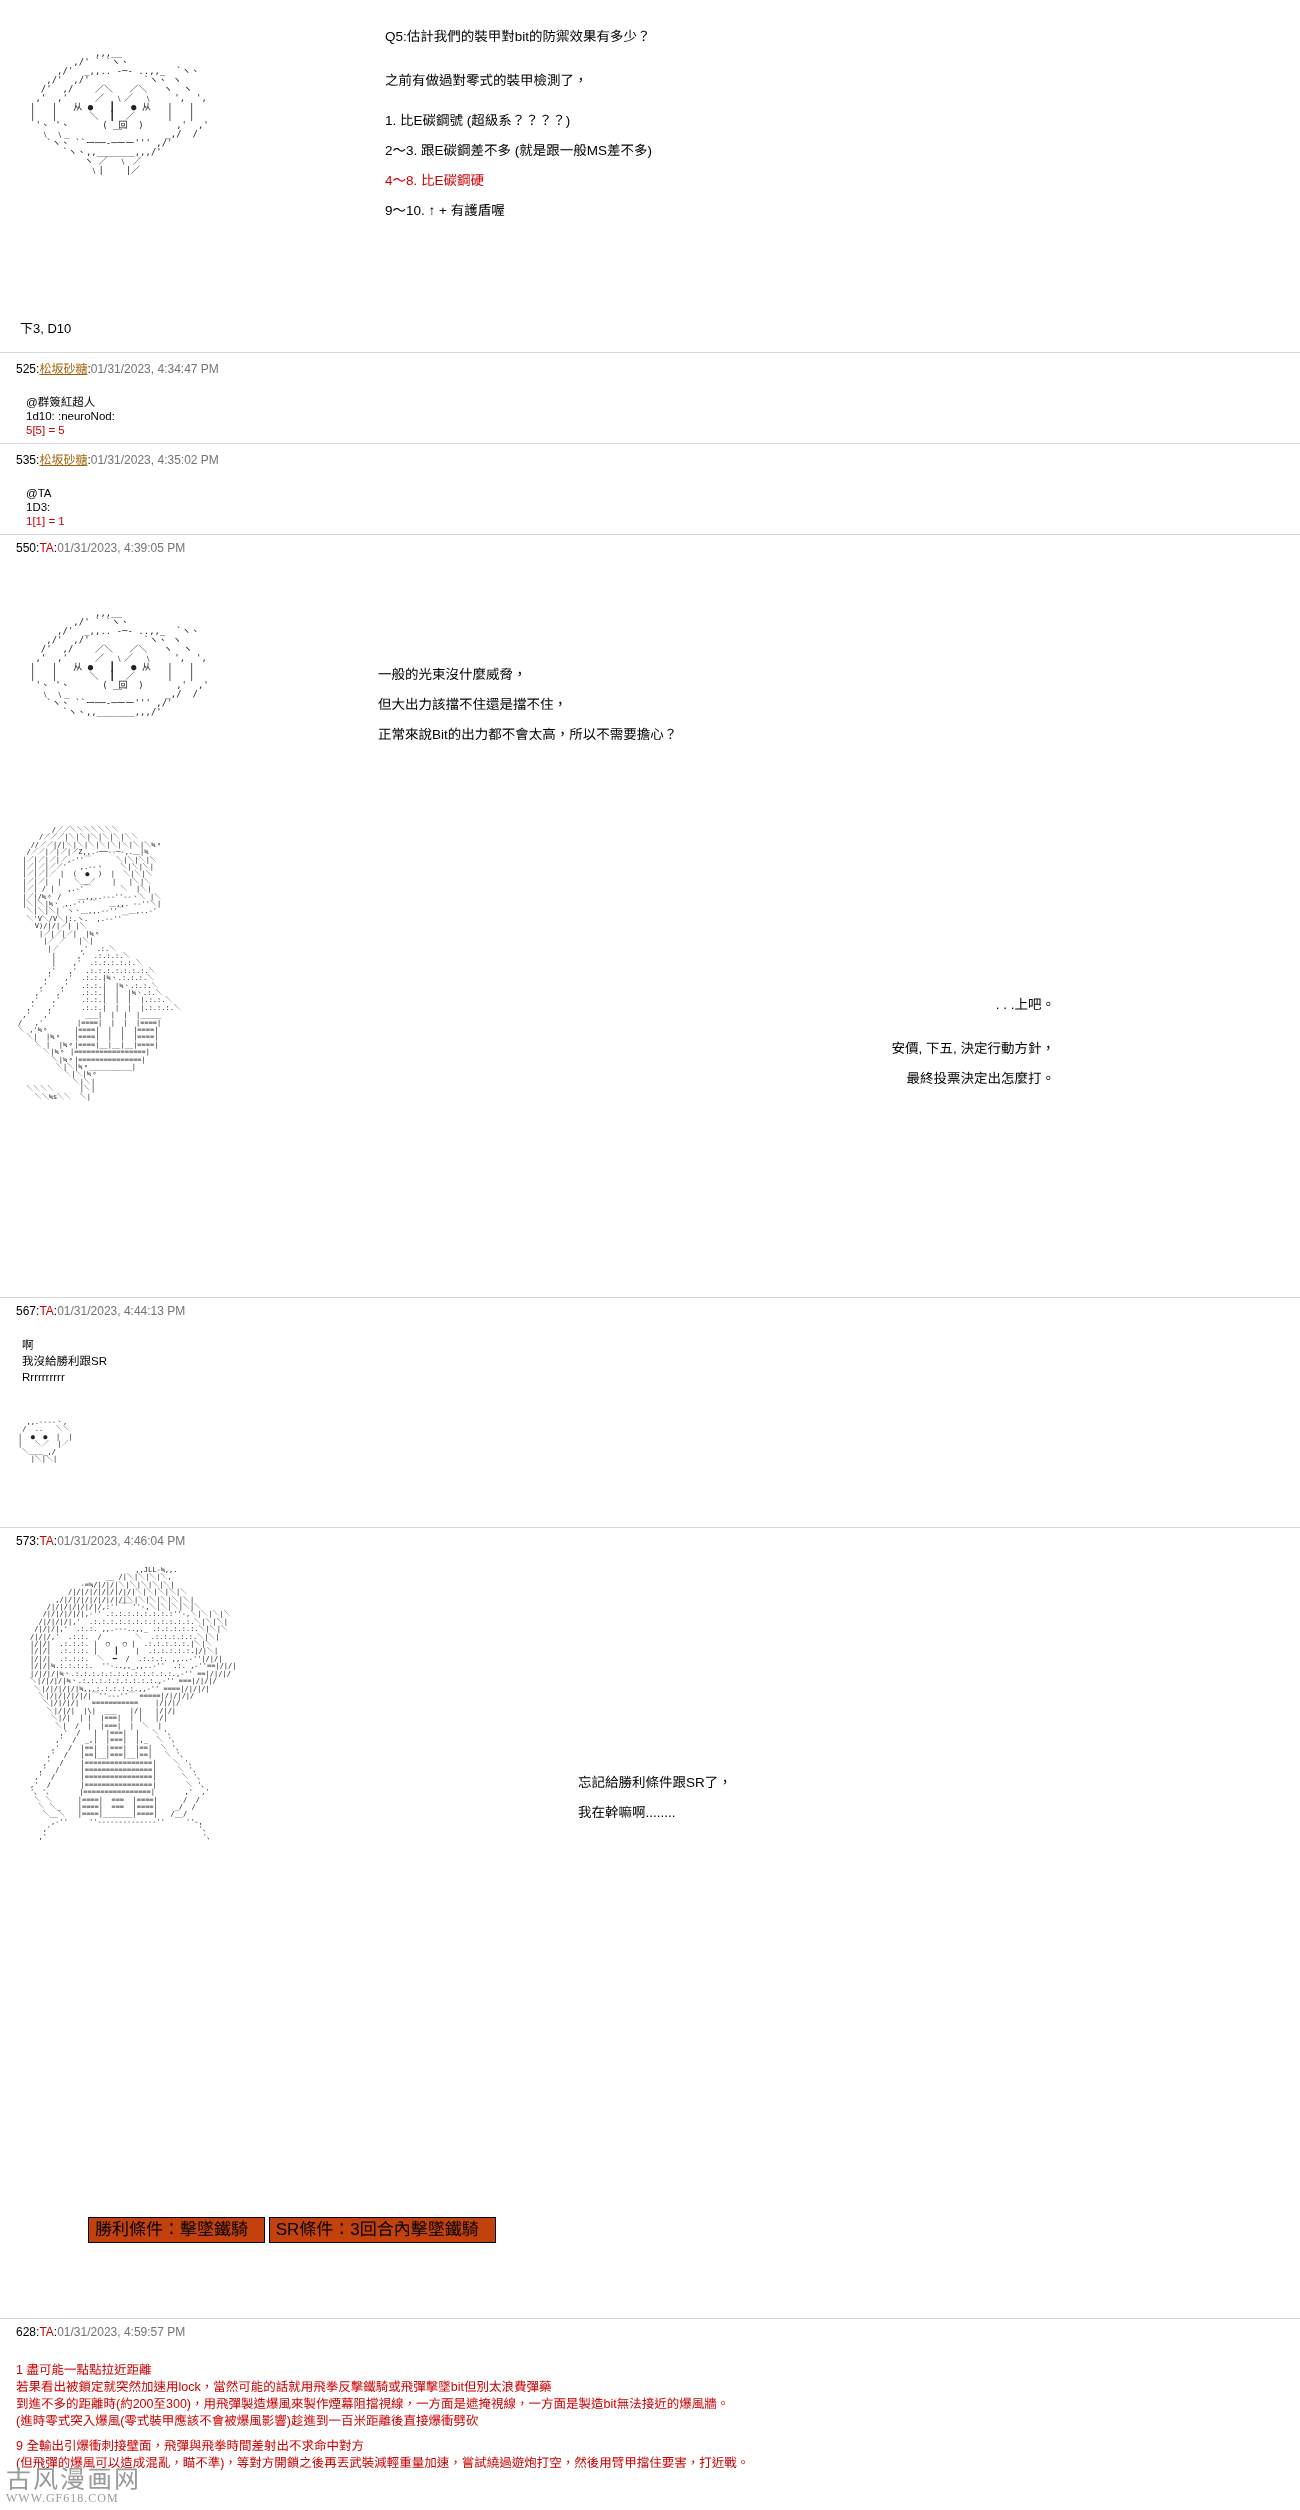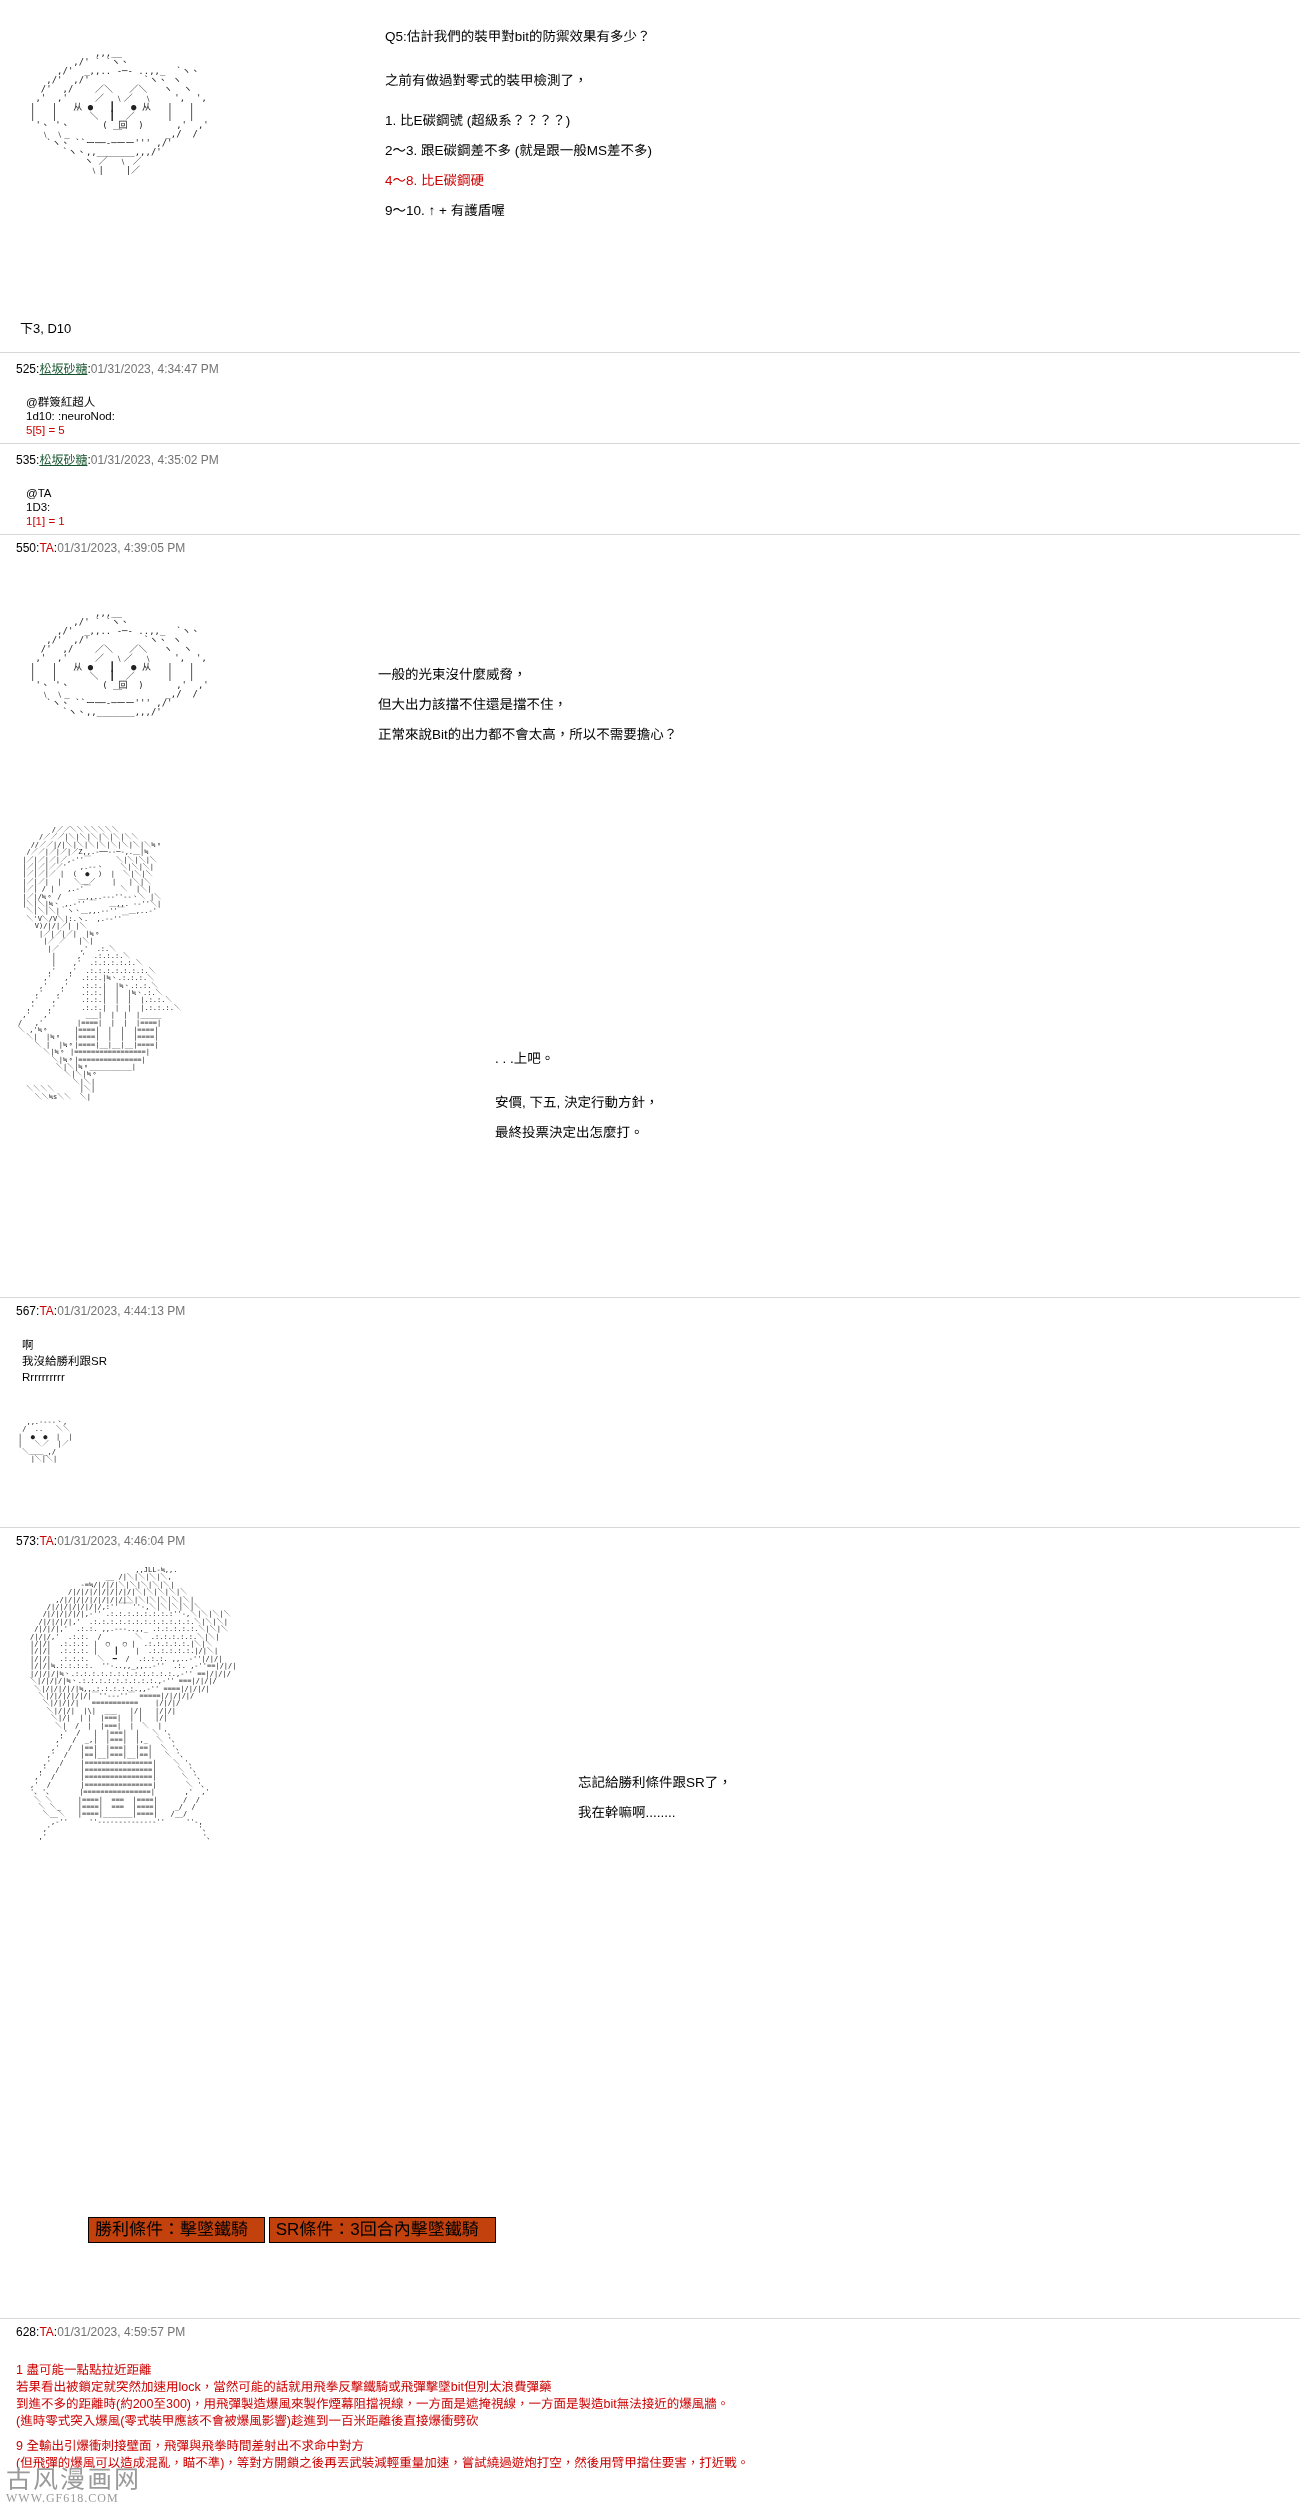--- a/index.html
+++ b/index.html
@@ -26,21 +26,21 @@
 
   .dlg{line-height:30px;font-size:13.5px;}
   .dlg p{margin:0;}
 
   .post-meta{
     font-size:12px;
     color:#000;
     padding-top:2px;
   }
   .post-meta .num{color:#000;}
-  .post-meta a{color:#14532d;text-decoration:underline;}
+  .post-meta a{color:#a16207;text-decoration:underline;}
   .post-meta .ta{color:#cc0000;font-weight:normal;}
   .post-meta .date{color:#737373;}
 
   .mono-small{
     font-family:"Liberation Sans","DejaVu Sans",sans-serif;
     font-size:11.5px;
     line-height:14px;
   }
   .roll-red{color:#cc0000;}
 
@@ -191,21 +191,21 @@
     ＼ |  |≒。|====|__|__|__|====|
       ＼|≒。 |=================|
         ＼|≒。|===============|
          ＼|＼|≒。__________|
            ＼|＼|≒。
              ＼|＼|
   ＼＼＼＼      |＼|
     ＼＼≒s＼＼  ＼|</pre>
   </div>
 
-  <div class="abs dlg" style="left:495px;top:1044px;width:560px;">
+  <div class="abs dlg" style="left:495px;top:990px;width:560px;text-align:right;">
     <p>. . .上吧。</p>
     <p style="height:14px;">&nbsp;</p>
     <p>安價, 下五, 決定行動方針，</p>
     <p>最終投票決定出怎麼打。</p>
   </div>
 
   <div class="abs hr" style="left:0;top:1297px;width:1300px;"></div>
   <div class="abs post-meta" style="left:16px;top:1302px;">
     <span class="num">567</span><span>:</span><span class="ta">TA</span><span>:</span><span class="date">01/31/2023, 4:44:13 PM</span>
   </div>

